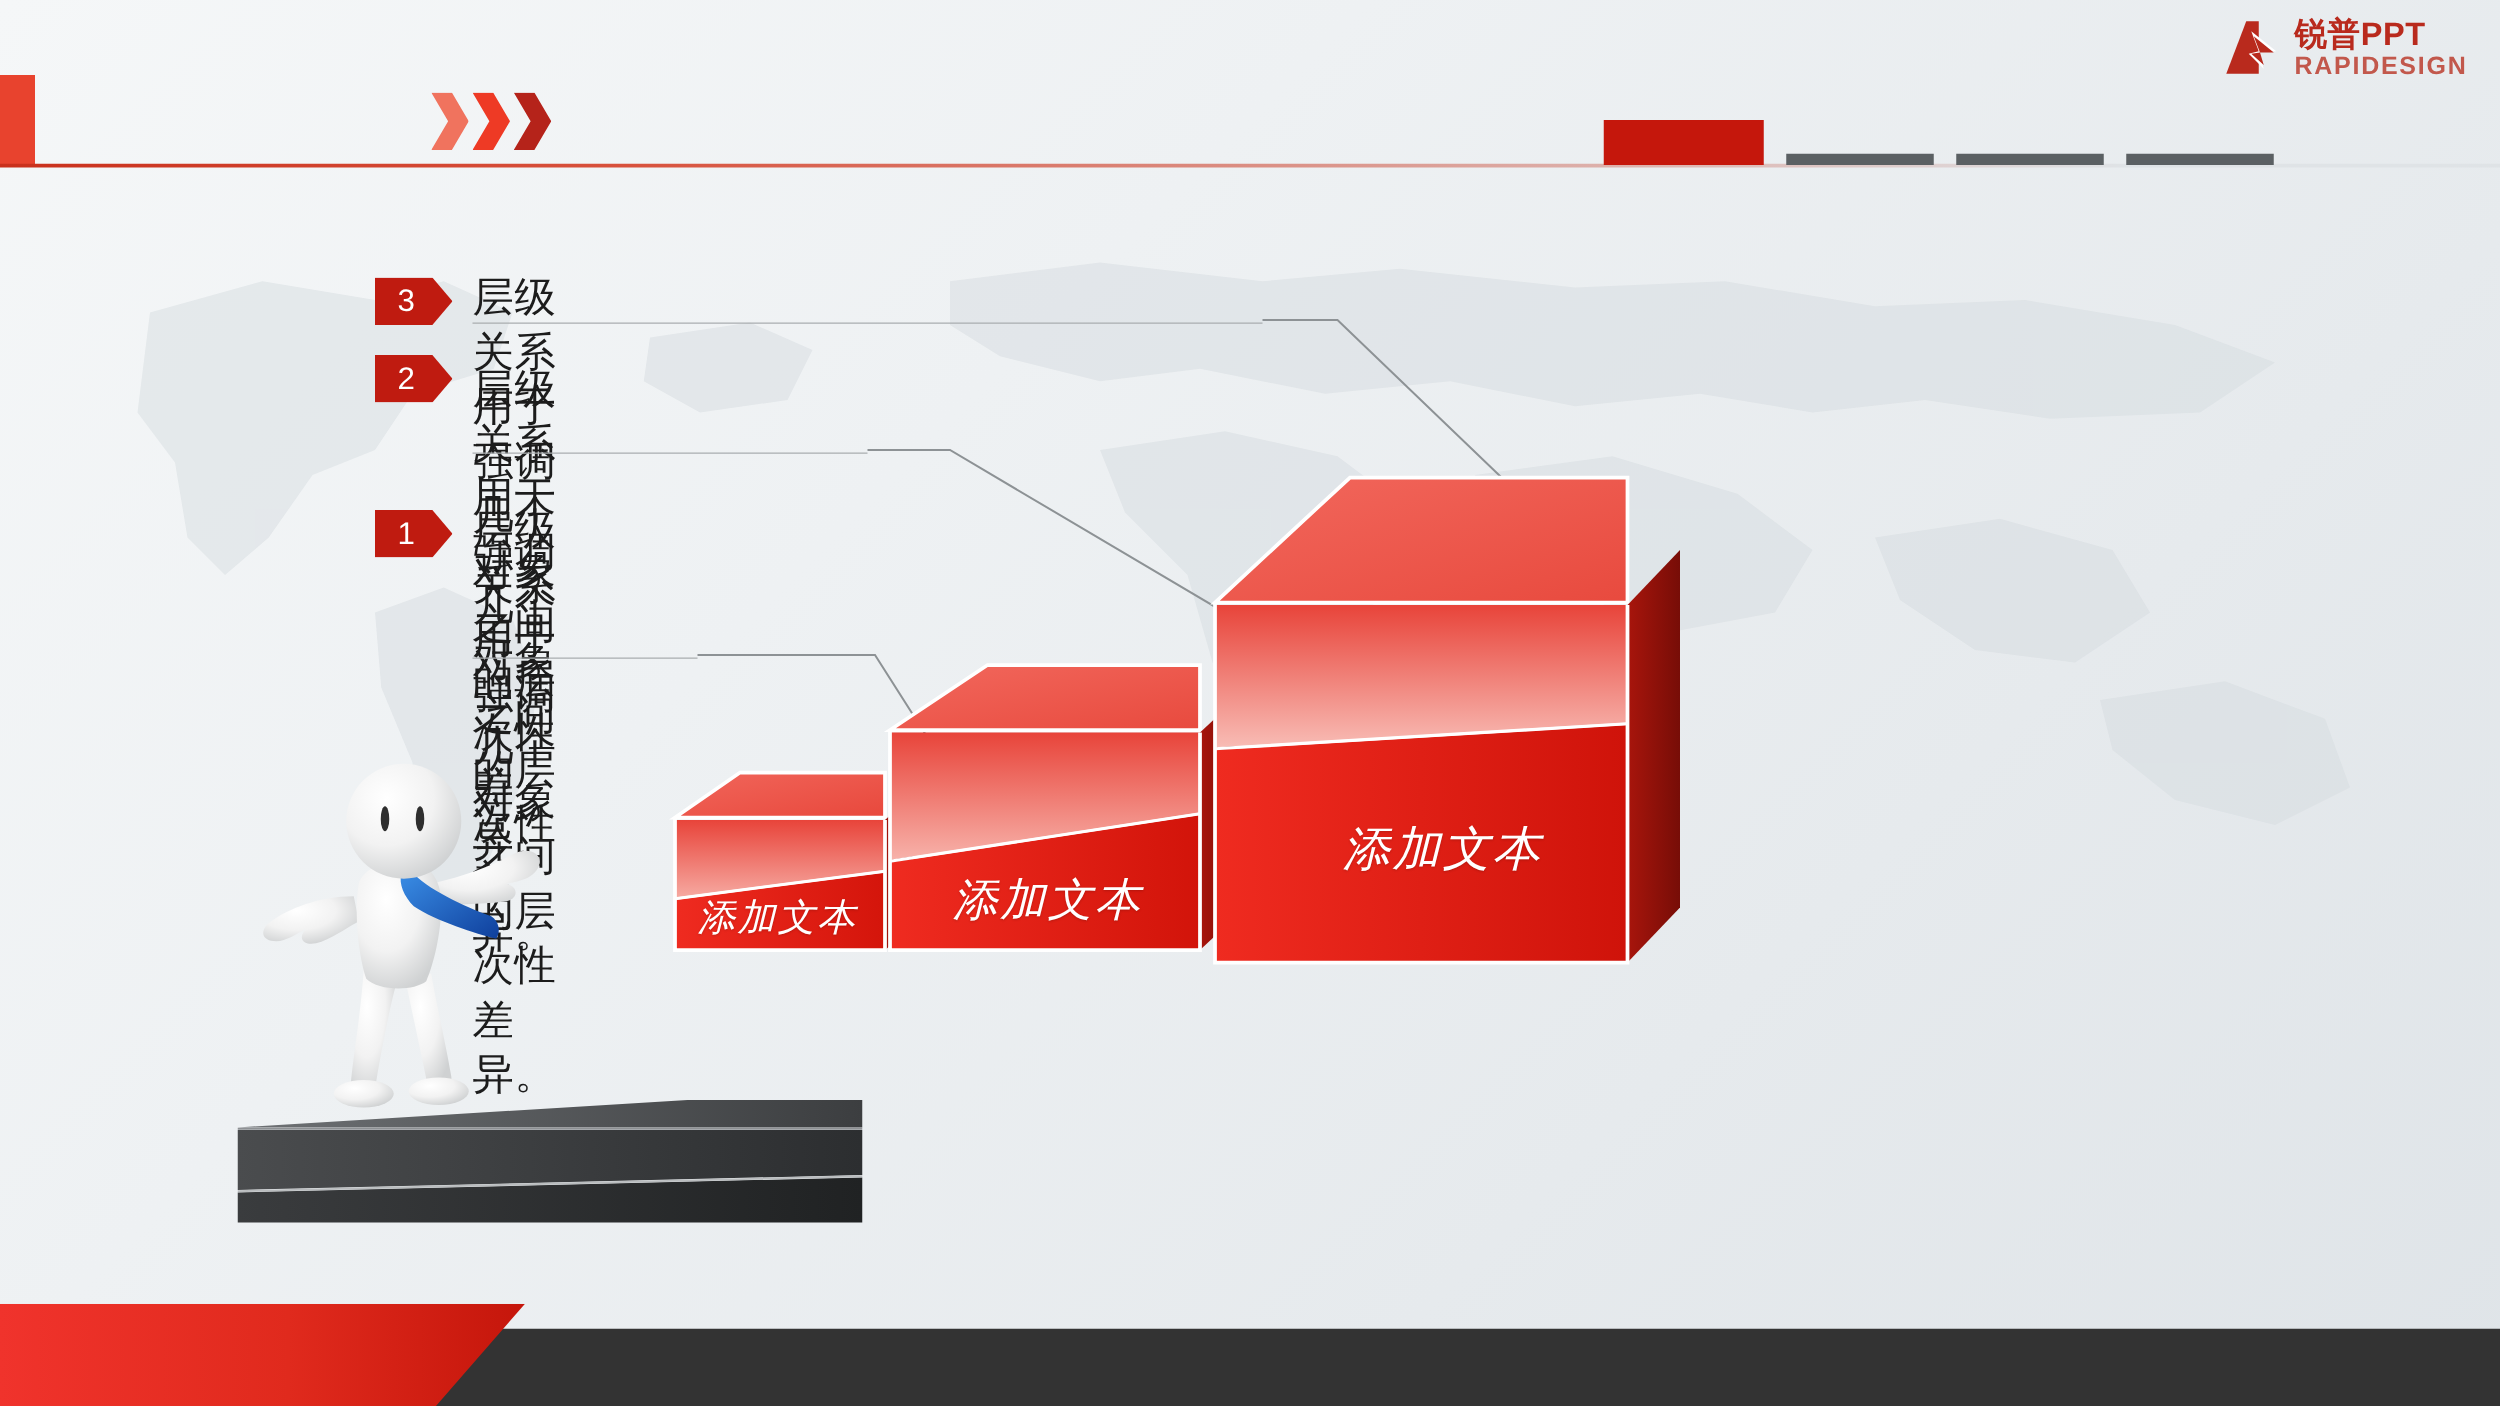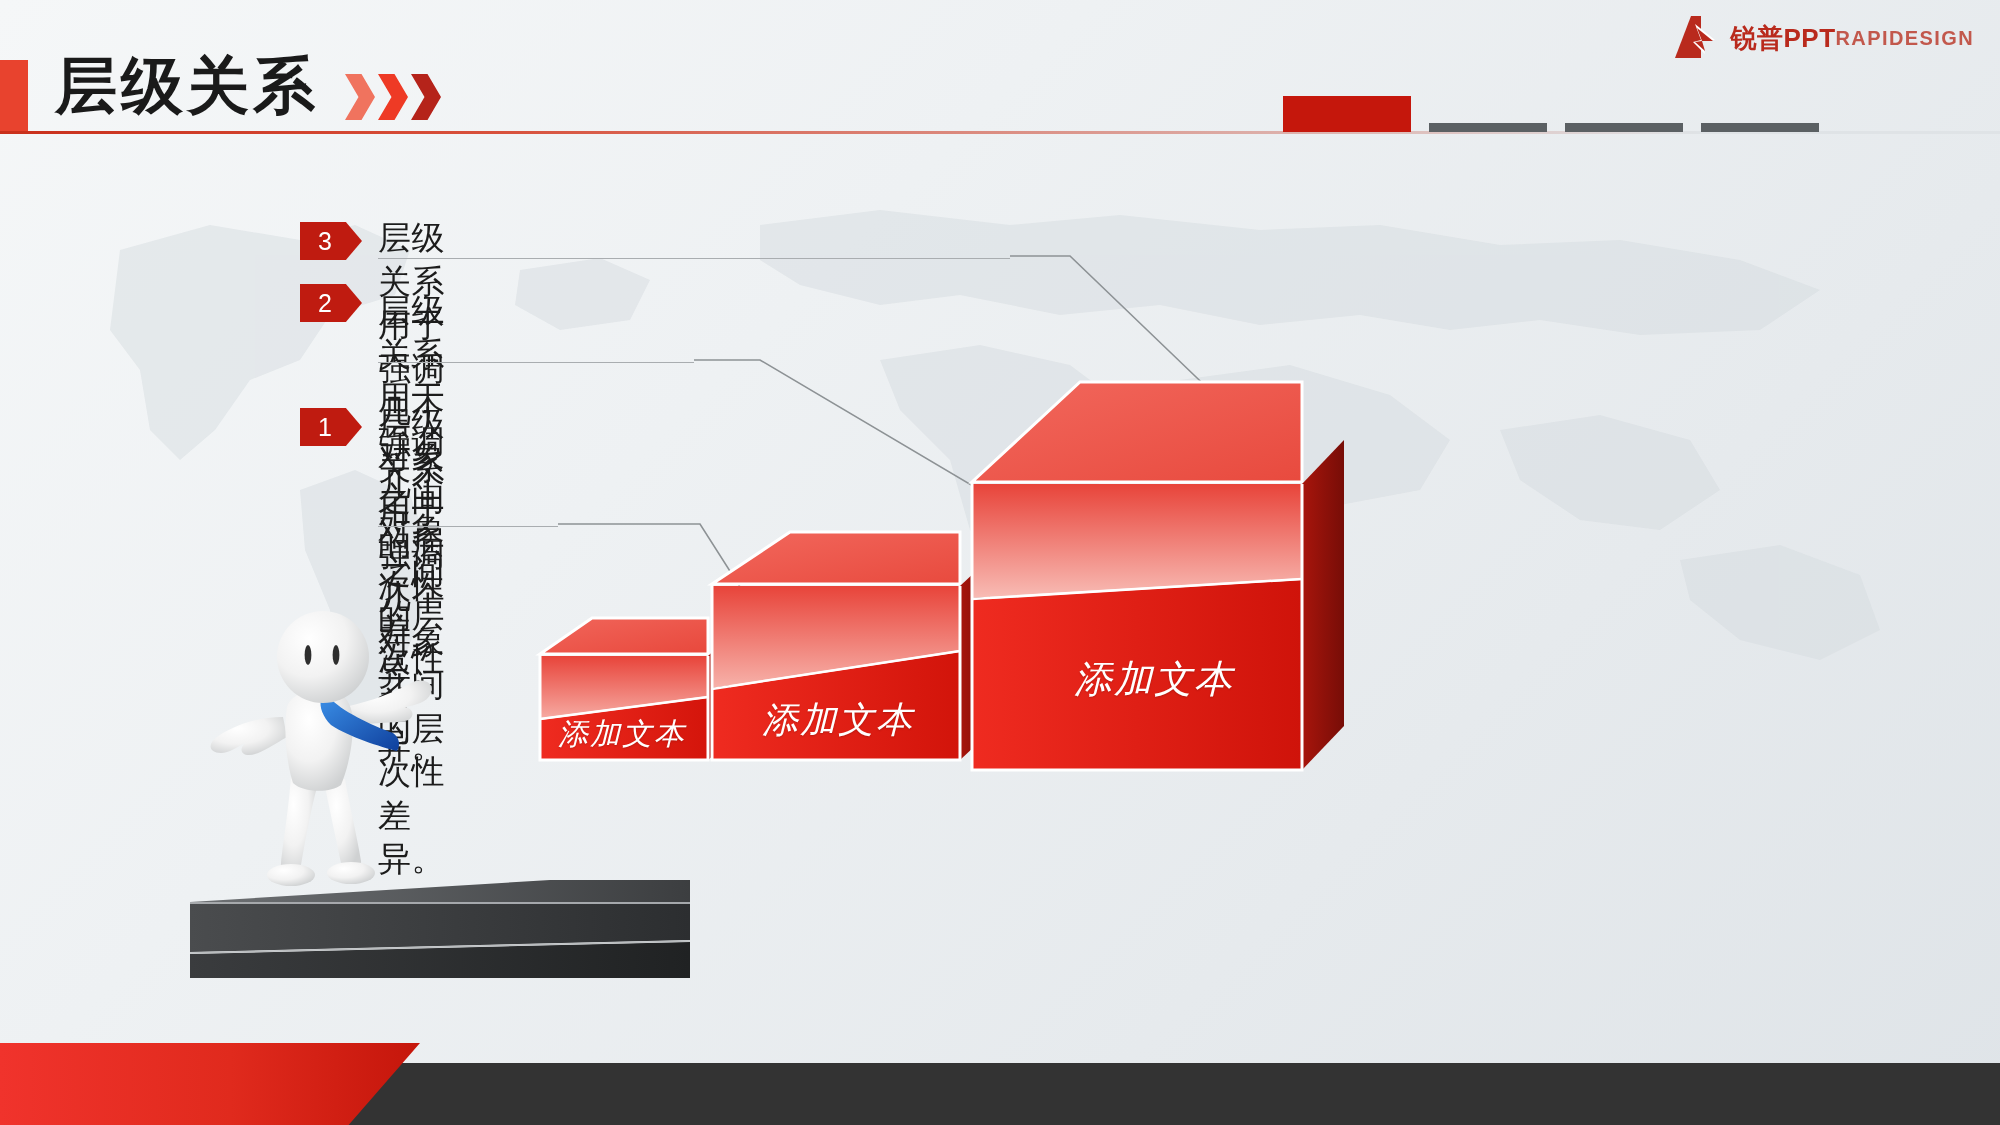--- a/index.html
+++ b/index.html
@@ -41,21 +41,21 @@
     display:flex;gap:3px;align-items:center;
   }
   .chev{
     width:30px;height:46px;
     clip-path:polygon(0 0,55% 0,100% 50%,55% 100%,0 100%,45% 50%);
   }
 
   
   .logo{position:absolute;right:26px;top:14px;display:flex;align-items:center;gap:11px;}
   .logo-mark{width:48px;height:48px;position:relative;}
-  .logo-text{display:flex;flex-direction:row;line-height:1;}
+  .logo-text{display:flex;flex-direction:column;line-height:1;}
   .logo-cn{font-size:26px;color:#b92a1d;font-weight:700;letter-spacing:.5px;}
   .logo-en{font-size:20px;color:#c2584c;letter-spacing:1.4px;margin-top:3px;font-weight:bold;}
 
   
   .tabs{position:absolute;left:1283px;top:96px;display:flex;align-items:flex-end;gap:18px;}
   .tab{height:9px;background:#5b6063;}
   .tab.active{height:36px;background:#c5170c;}
 
   
   .bullets{position:absolute;left:0;top:0;width:100%;height:100%;}
@@ -112,21 +112,20 @@
         <path d="M1180 250 L1290 235 L1390 265 L1450 310 L1420 360 L1340 375 L1260 345 L1200 300 Z"></path>
         <path d="M1500 300 L1600 285 L1690 310 L1720 360 L1660 400 L1580 390 L1520 350 Z"></path>
         <path d="M1680 430 L1780 415 L1860 445 L1880 500 L1820 530 L1740 510 L1690 470 Z"></path>
         <path d="M520 140 L600 128 L650 150 L630 190 L560 200 L515 175 Z"></path>
       </g>
     </svg>
   </div>
 
   <div class="hdr-redbar"></div>
   <div class="hdr-rule"></div>
-  <div class="title">层级关系</div>
   <div class="chevrons">
     <div class="chev" style="background:#f0735e"></div>
     <div class="chev" style="background:#ee3a25"></div>
     <div class="chev" style="background:#b5231a"></div>
   </div>
 
   <div class="logo">
     <div class="logo-mark">
       <svg width="48" height="48" viewBox="0 0 48 48" aria-hidden="true">
         <polygon points="20,2 30,2 30,44 4,44" fill="#b92a1d"></polygon>

